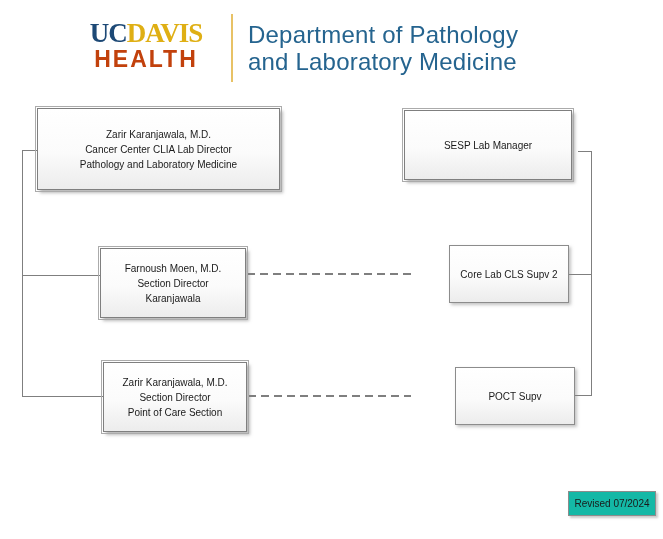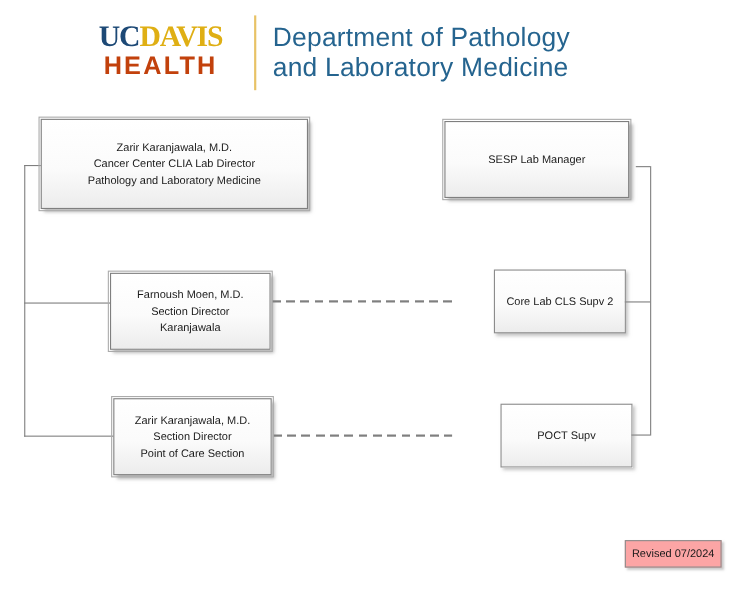--- a/index.html
+++ b/index.html
@@ -59,21 +59,21 @@
   .r-h1{left:578px;top:151px;width:13px;}
   .r-h2{left:532px;top:274px;width:59px;}
   .r-h3{left:532px;top:395px;width:59px;}
   
   .dash1{left:247px;top:273px;width:164px;}
   .dash2{left:248px;top:395px;width:163px;}
   
   .revised{
     position:absolute;left:568px;top:491px;width:88px;height:25px;
     border:1px solid #8c8c8c;box-shadow:2px 2px 2px rgba(150,150,150,0.5);
-    background:#fca5a5;display:flex;align-items:center;justify-content:center;
+    background:#14b8a6;display:flex;align-items:center;justify-content:center;
     font-size:10px;color:#1a1a1a;box-sizing:border-box;
   }
 </style>
 </head>
 <body>
 
 <div class="canvas">
 
   <div class="logo-block">
     <div class="logo-line1">

